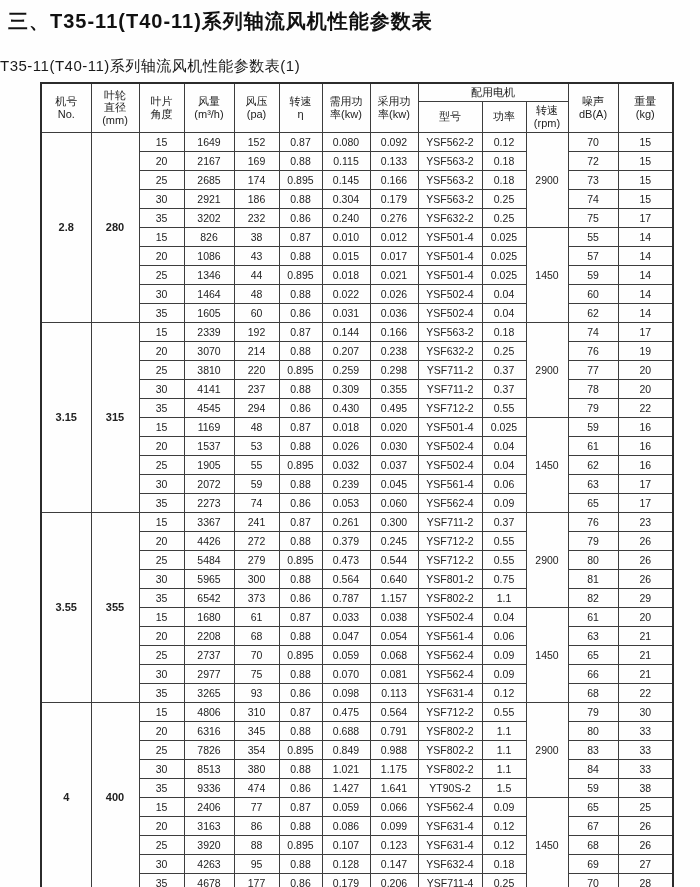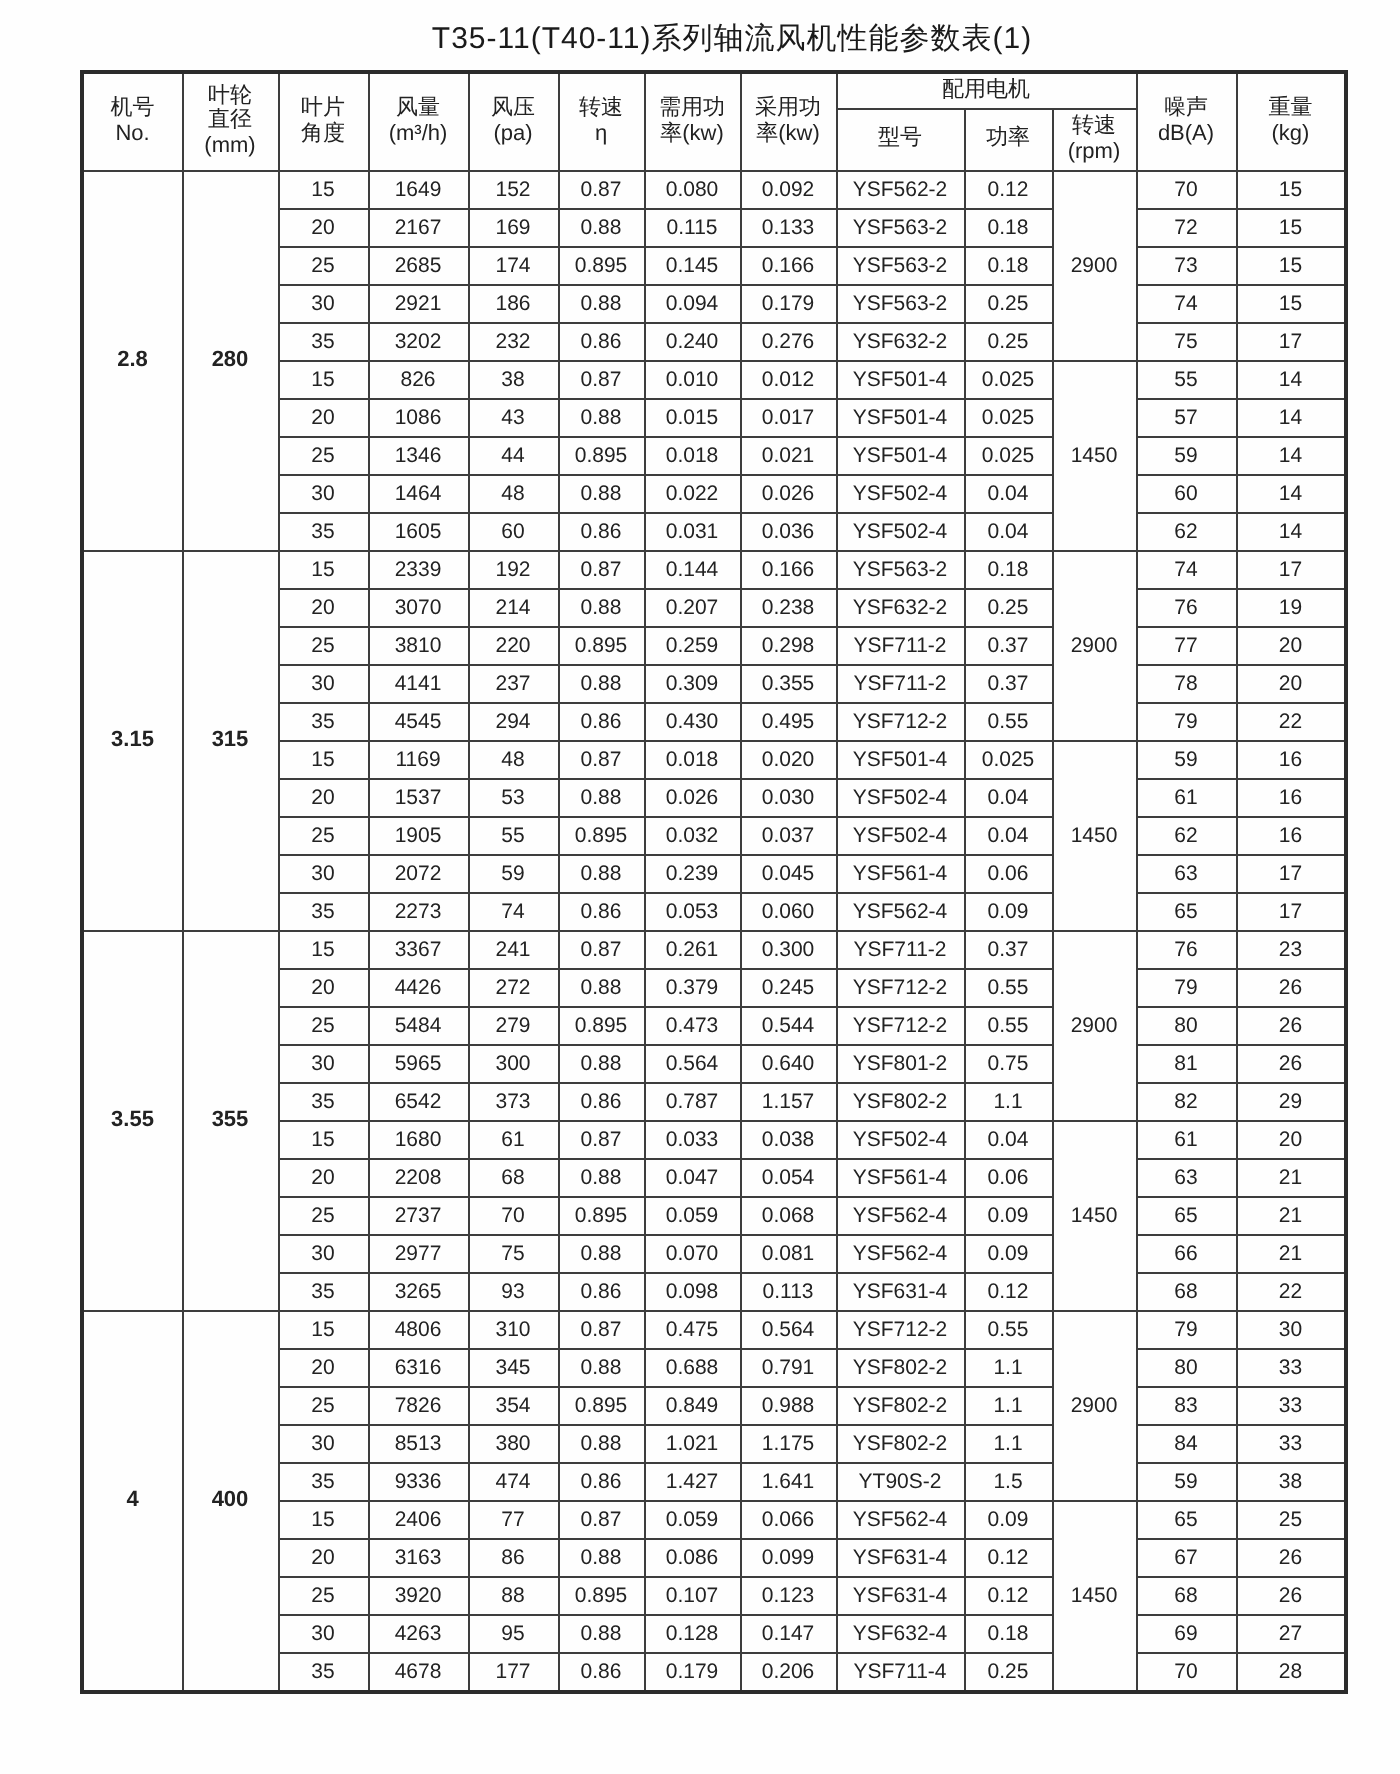--- a/index.html
+++ b/index.html
@@ -18,27 +18,25 @@
   }
   .page-title {
     margin: 0;
     padding: 8px 0 0 8px;
     font-size: 20px;
     font-weight: 700;
     letter-spacing: 1px;
     color: #111;
   }
   .table-caption {
-    margin: 10px 0 6px 0;
-    text-align: center;
+    margin: 22px 0 6px 0;
     font-size: 15px;
     font-weight: 500;
     letter-spacing: 0.5px;
     color: #1a1a1a;
-    padding-left: 32px;
   }
   table.spec-table {
     border-collapse: collapse;
     table-layout: fixed;
     margin-left: 40px;
     width: 632px;
     border: 2px solid #2b2b2b;
     padding-left: 25px;
   }
   .spec-table th, .spec-table td {
@@ -68,20 +66,21 @@
   }
   .spec-table td.group-cell {
     font-size: 11px;
     font-weight: bold;
   }
 </style>
 </head>
 <body>
 
 <div class="page">
+  <h1 class="page-title">三、T35-11(T40-11)系列轴流风机性能参数表</h1>
   <div class="table-caption">T35-11(T40-11)系列轴流风机性能参数表(1)</div>
   <table class="spec-table">
     <colgroup>
       <col style="width:50px">
         <col style="width:48px">
         <col style="width:45px">
       <col style="width:50px">
         <col style="width:45px">
         <col style="width:43px">
       <col style="width:48px">
@@ -162,21 +161,21 @@
           <td>YSF563-2</td>
           <td>0.18</td>
           <td>73</td>
           <td>15</td>
         </tr>
         <tr>
           <td>30</td>
           <td>2921</td>
           <td>186</td>
           <td>0.88</td>
-          <td>0.094</td>
+          <td>0.304</td>
           <td>0.179</td>
           <td>YSF563-2</td>
           <td>0.25</td>
           <td>74</td>
           <td>15</td>
         </tr>
         <tr>
           <td>35</td>
           <td>3202</td>
           <td>232</td>

